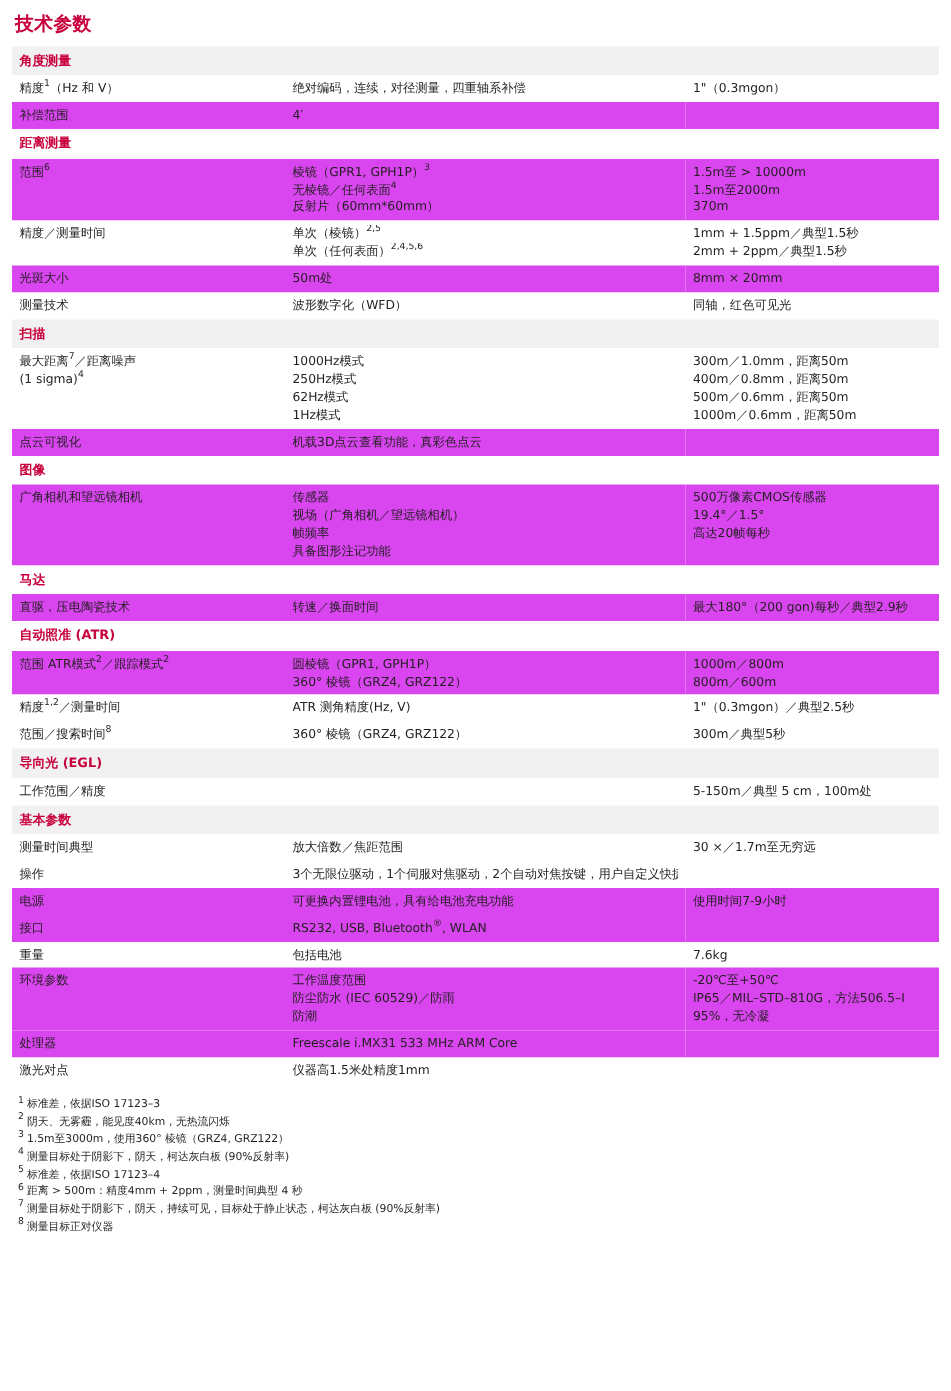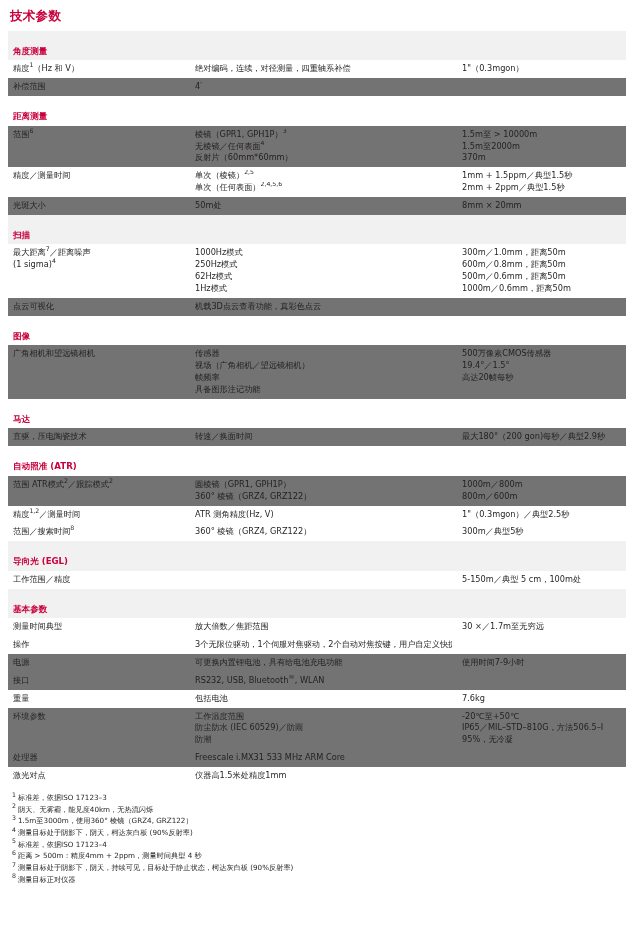--- a/index.html
+++ b/index.html
@@ -39,24 +39,24 @@
   }
   
   col.c1 { width: 182px; }
   col.c2 { width: 267px; }
   col.c3 { width: 169px; }
 
   tr.section td {
     color: #c8003c;
     font-weight: bold;
     font-size: 8.6px;
-    padding-top: 14px;
+    padding-top: 4px;
     padding-bottom: 3px;
   }
-  tr.zebra-a { background: #737373; }
+  tr.zebra-a { background: #d946ef; }
   tr.zebra-b { background: #ffffff; }
   tr.sec-a { background: #f2f1f2; }
   tr.sec-b { background: #ffffff; margin-top: 20px; }
 
   .cell-lines div { white-space: nowrap; overflow: hidden; text-overflow: clip; }
   sup {
     font-size: 6.2px;
     vertical-align: super;
     line-height: 0;
   }
@@ -136,34 +136,43 @@
         </tr>
         <tr class="zebra-a">
           <td>光斑大小</td>
           <td class="cell-lines">
             <div>50m处</div>
           </td>
           <td class="cell-lines">
             <div>8mm × 20mm</div>
           </td>
         </tr>
+        <tr class="zebra-b">
+          <td>测量技术</td>
+          <td class="cell-lines">
+            <div>波形数字化（WFD）</div>
+          </td>
+          <td class="cell-lines">
+            <div>同轴，红色可见光</div>
+          </td>
+        </tr>
         <tr class="section sec-a">
           <td colspan="3">扫描</td>
         </tr>
         <tr class="zebra-b">
           <td>最大距离<sup>7</sup>／距离噪声<br>(1 sigma)<sup>4</sup></td>
           <td class="cell-lines">
             <div>1000Hz模式</div>
             <div>250Hz模式</div>
             <div>62Hz模式</div>
             <div>1Hz模式</div>
           </td>
           <td class="cell-lines">
             <div>300m／1.0mm，距离50m</div>
-            <div>600m／0.8mm，距离50m</div>
+            <div>400m／0.8mm，距离50m</div>
             <div>500m／0.6mm，距离50m</div>
             <div>1000m／0.6mm，距离50m</div>
           </td>
         </tr>
         <tr class="zebra-a">
           <td>点云可视化</td>
           <td class="cell-lines">
             <div>机载3D点云查看功能，真彩色点云</div>
           </td>
           <td class="cell-lines">

